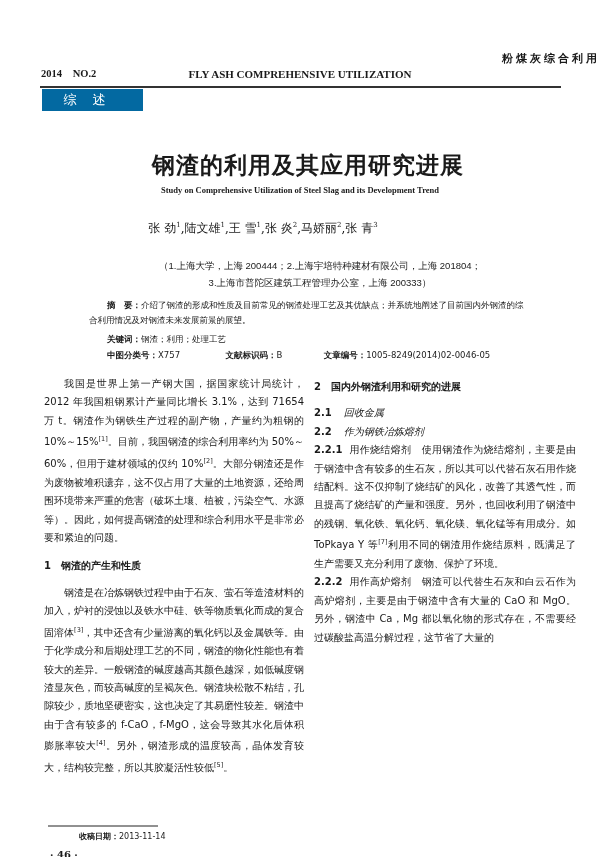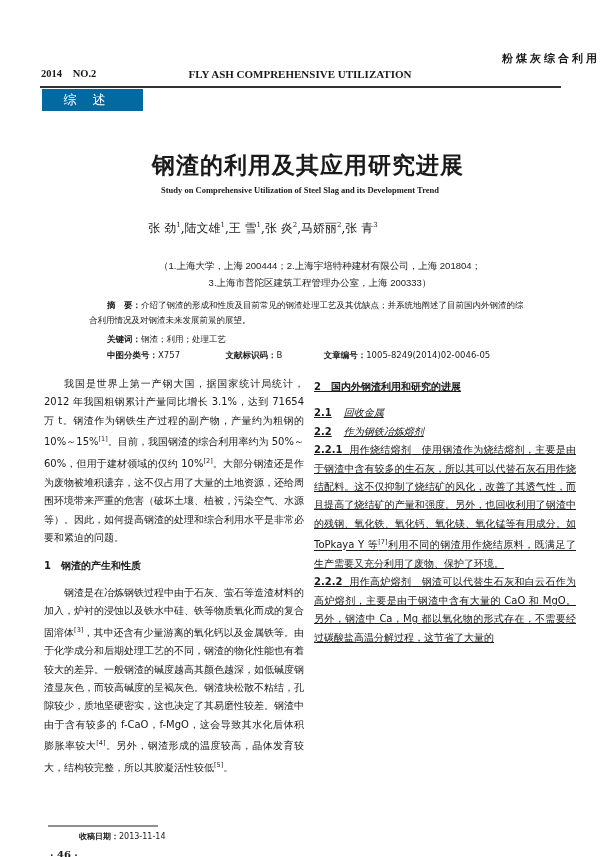--- a/index.html
+++ b/index.html
@@ -68,21 +68,21 @@
   <span style="display:inline-block;width:36px;"></span>
   <b>文章编号：</b><span>1005-8249(2014)02-0046-05</span>
 </div>
 
 <div class="abs col" style="left:44px; top:375px; width:260px;">
   <p class="indent"><span>我国是世界上第一产钢大国，据国家统计局统计，2012 年我国粗钢累计产量同比增长 3.1%，达到 71654 万 t。钢渣作为钢铁生产过程的副产物，产量约为粗钢的 10%～15%</span><sup>[1]</sup><span>。目前，我国钢渣的综合利用率约为 50%～60%，但用于建材领域的仅约 10%</span><sup>[2]</sup><span>。大部分钢渣还是作为废物被堆积遗弃，这不仅占用了大量的土地资源，还给周围环境带来严重的危害（破坏土壤、植被，污染空气、水源等）。因此，如何提高钢渣的处理和综合利用水平是非常必要和紧迫的问题。</span></p>
   <p class="h1">1　钢渣的产生和性质</p>
   <p class="indent"><span>钢渣是在冶炼钢铁过程中由于石灰、萤石等造渣材料的加入，炉衬的浸蚀以及铁水中硅、铁等物质氧化而成的复合固溶体</span><sup>[3]</sup><span>，其中还含有少量游离的氧化钙以及金属铁等。由于化学成分和后期处理工艺的不同，钢渣的物化性能也有着较大的差异。一般钢渣的碱度越高其颜色越深，如低碱度钢渣显灰色，而较高碱度的呈褐灰色。钢渣块松散不粘结，孔隙较少，质地坚硬密实，这也决定了其易磨性较差。钢渣中由于含有较多的 f-CaO，f-MgO，这会导致其水化后体积膨胀率较大</span><sup>[4]</sup><span>。另外，钢渣形成的温度较高，晶体发育较大，结构较完整，所以其胶凝活性较低</span><sup>[5]</sup><span>。</span></p>
 </div>
 
-<div class="abs col" style="left:314px; top:378px; width:262px;text-decoration:underline;">
+<div class="abs col" style="left:314px; top:378px; width:262px;">
   <p class="h1" style="margin-top:0 !important;">2　国内外钢渣利用和研究的进展</p>
   <p class="h2"><span>2.1</span><span class="it">回收金属</span></p>
   <p class="h2"><span>2.2</span><span class="it">作为钢铁冶炼熔剂</span></p>
   <p><span class="h3num">2.2.1</span>&nbsp;&nbsp;<span>用作烧结熔剂</span>&nbsp;&nbsp;&nbsp;<span>使用钢渣作为烧结熔剂，主要是由于钢渣中含有较多的生石灰，所以其可以代替石灰石用作烧结配料。这不仅抑制了烧结矿的风化，改善了其透气性，而且提高了烧结矿的产量和强度。另外，也回收利用了钢渣中的残钢、氧化铁、氧化钙、氧化镁、氧化锰等有用成分。如 ToPkaya Y 等</span><sup>[7]</sup><span>利用不同的钢渣用作烧结原料，既满足了生产需要又充分利用了废物、保护了环境。</span></p>
   <p><span class="h3num">2.2.2</span>&nbsp;&nbsp;<span>用作高炉熔剂</span>&nbsp;&nbsp;&nbsp;<span>钢渣可以代替生石灰和白云石作为高炉熔剂，主要是由于钢渣中含有大量的 CaO 和 MgO。另外，钢渣中 Ca，Mg 都以氧化物的形式存在，不需要经过碳酸盐高温分解过程，这节省了大量的</span></p>
 </div>
 
 <svg class="abs foot-rule" width="110" height="3">
     <line x1="0" y1="1" x2="110" y2="1" stroke="#222" stroke-width="1"></line>
   </svg>

